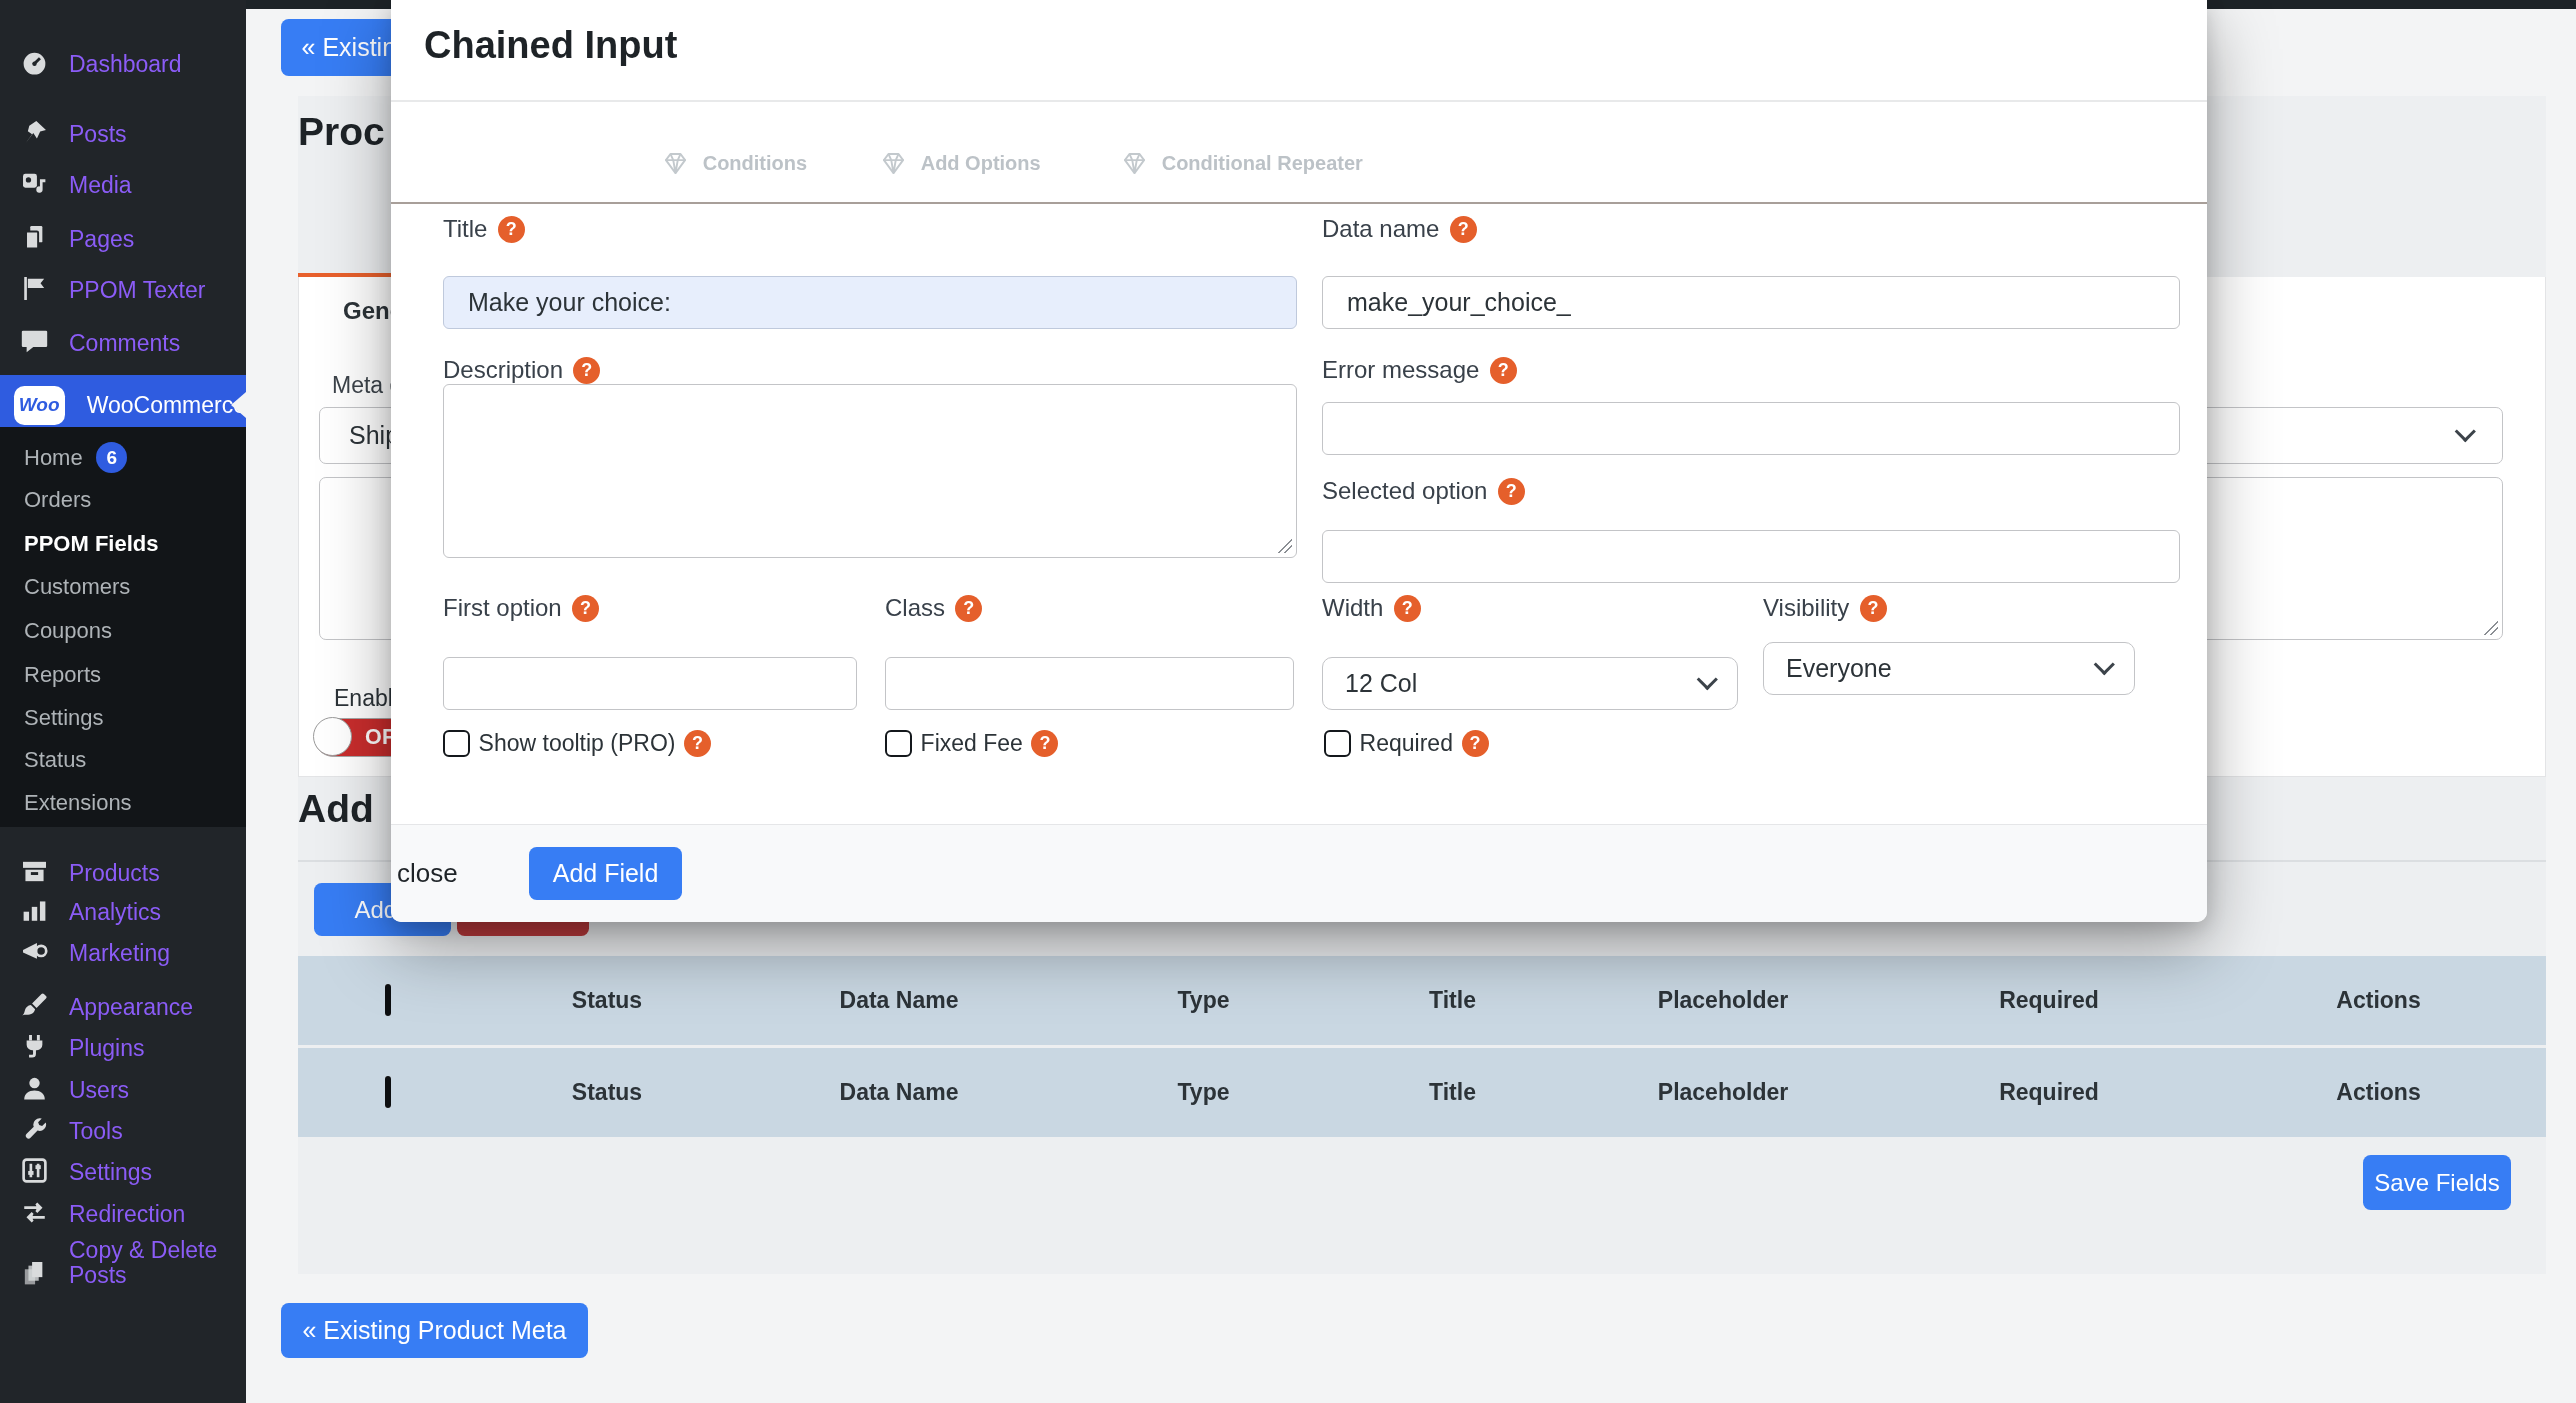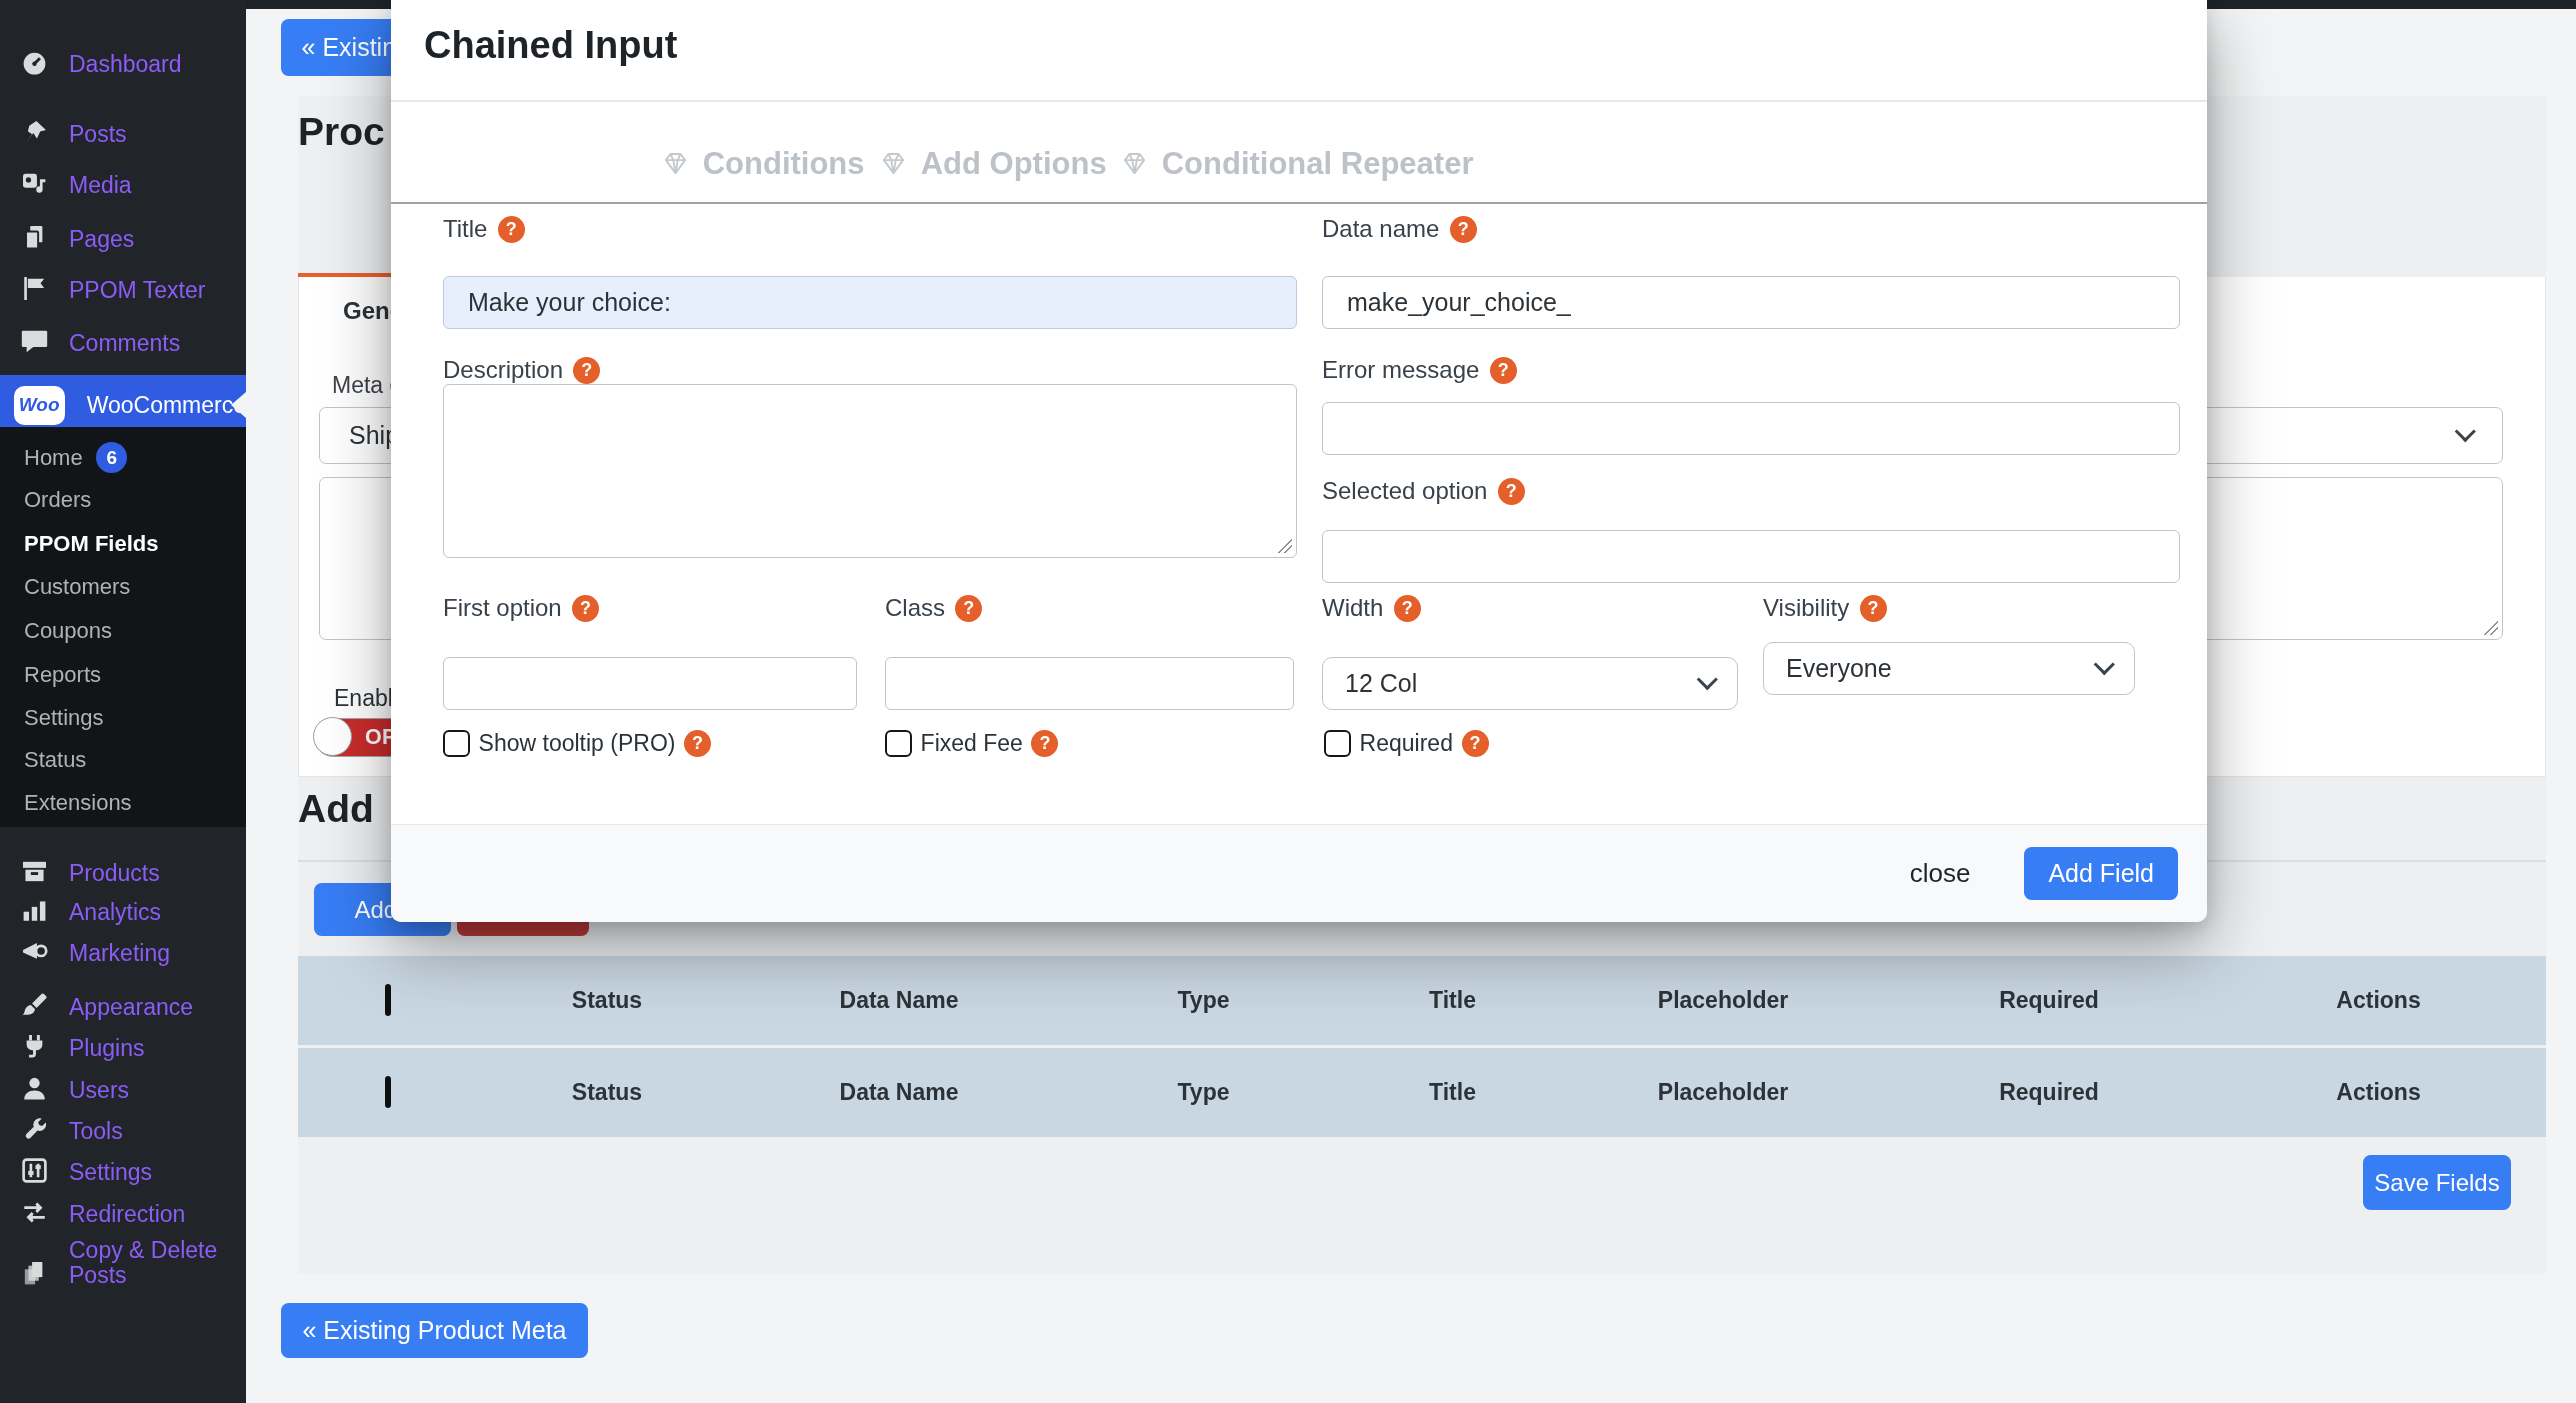--- a/index.html
+++ b/index.html
@@ -70,39 +70,39 @@
   #modal{position:absolute;left:391px;top:0;width:1816px;height:922px;background:#fff;z-index:20;
          border-radius:0 0 10.3px 10.3px;box-shadow:0 26px 69px rgba(0,0,0,.35),0 5.2px 20.6px rgba(0,0,0,.15)}
   #m-title{position:absolute;left:33px;top:24px;font-size:38px;font-weight:bold;color:var(--ink)}
   #m-tabs{position:absolute;left:0;top:100px;right:0;height:104px}
   #m-tabs .hairline{position:absolute;left:0;right:0;top:0;height:1.7px;background:#e8e9ea}
   #m-tabs .tabs-line{position:absolute;left:0;right:0;bottom:0;height:1.7px;background:#a89f99}
   .tab-active{position:absolute;left:48px;top:23px;width:182px;height:82px;background:#fff;z-index:2;
       border:1.7px solid #a89f99;border-top:5.2px solid var(--tab-orange);border-bottom:none;
       display:flex;align-items:center;justify-content:center;gap:13.7px;font-size:25px;font-weight:bold;color:#2c3338;cursor:pointer}
   .tab{position:absolute;top:23px;height:81px;display:flex;align-items:center;gap:13.7px;
-       font-size:31px;font-weight:bold;color:#bcc2c7;cursor:pointer}
+       font-size:20px;font-weight:bold;color:#bcc2c7;cursor:pointer}
   .gem{display:flex}
   .f-label{position:absolute;font-size:24px;color:var(--label);display:flex;align-items:center;gap:10.3px;white-space:nowrap}
   .q{width:27px;height:27px;border-radius:50%;background:var(--orange);color:#fff;font-size:18px;
      font-weight:bold;display:inline-flex;align-items:center;justify-content:center;flex:0 0 27px}
   .inp{position:absolute;border:1.7px solid var(--border);border-radius:6px;font-size:25px;color:#2c3338;
        padding:0 24px;font-family:inherit;background:#fff;height:53px}
   #title-inp{background:#e7eefc;border-color:#bfc9dc}
   .ta{position:absolute;border:1.7px solid var(--border);border-radius:6px;background:#fff}
   .rz{position:absolute;right:4.3px;bottom:4.3px;width:15.5px;height:15.5px;
       background:linear-gradient(135deg,transparent 0 54%,#8b8f94 54% 61%,transparent 61% 74%,#8b8f94 74% 81%,transparent 81%)}
   .msel{position:absolute;height:53px;border:1.7px solid var(--border);border-radius:10px;background:#fff;
         display:flex;align-items:center;justify-content:space-between;padding:0 22px;font-size:25px;color:#2c3338;cursor:pointer}
   .chev{width:14.6px;height:14.6px;border-right:3.4px solid #3c434a;border-bottom:3.4px solid #3c434a;
         transform:rotate(45deg);margin-top:-7.7px}
   .chk-group{position:absolute;display:flex;align-items:center;gap:8.6px;font-size:23px;color:#2c3338}
   .cb{width:27px;height:27px;border:2.6px solid #14181c;border-radius:6px;background:#fff;cursor:pointer}
   #m-footer{position:absolute;left:0;top:824px;right:0;height:98px;background:#f8f9fa;border-top:1.7px solid #e5e6e8;
-            border-radius:0 0 10.3px 10.3px;display:flex;align-items:center;justify-content:flex-end;gap:48px;padding-right:29px}
+            border-radius:0 0 10.3px 10.3px;display:flex;align-items:center;justify-content:flex-start;gap:65px;padding-right:29px}
   #m-close{font-size:26px;color:var(--ink);background:none;border:none;font-family:inherit;cursor:pointer}
   #m-addfield{position:static;width:auto;height:53px;padding:0 24px;font-size:25px}
 </style>
 </head>
 <body>
 
 <div id="app">
 
   <aside id="sidebar">
     <div class="m-item" style="top:27.5px">

